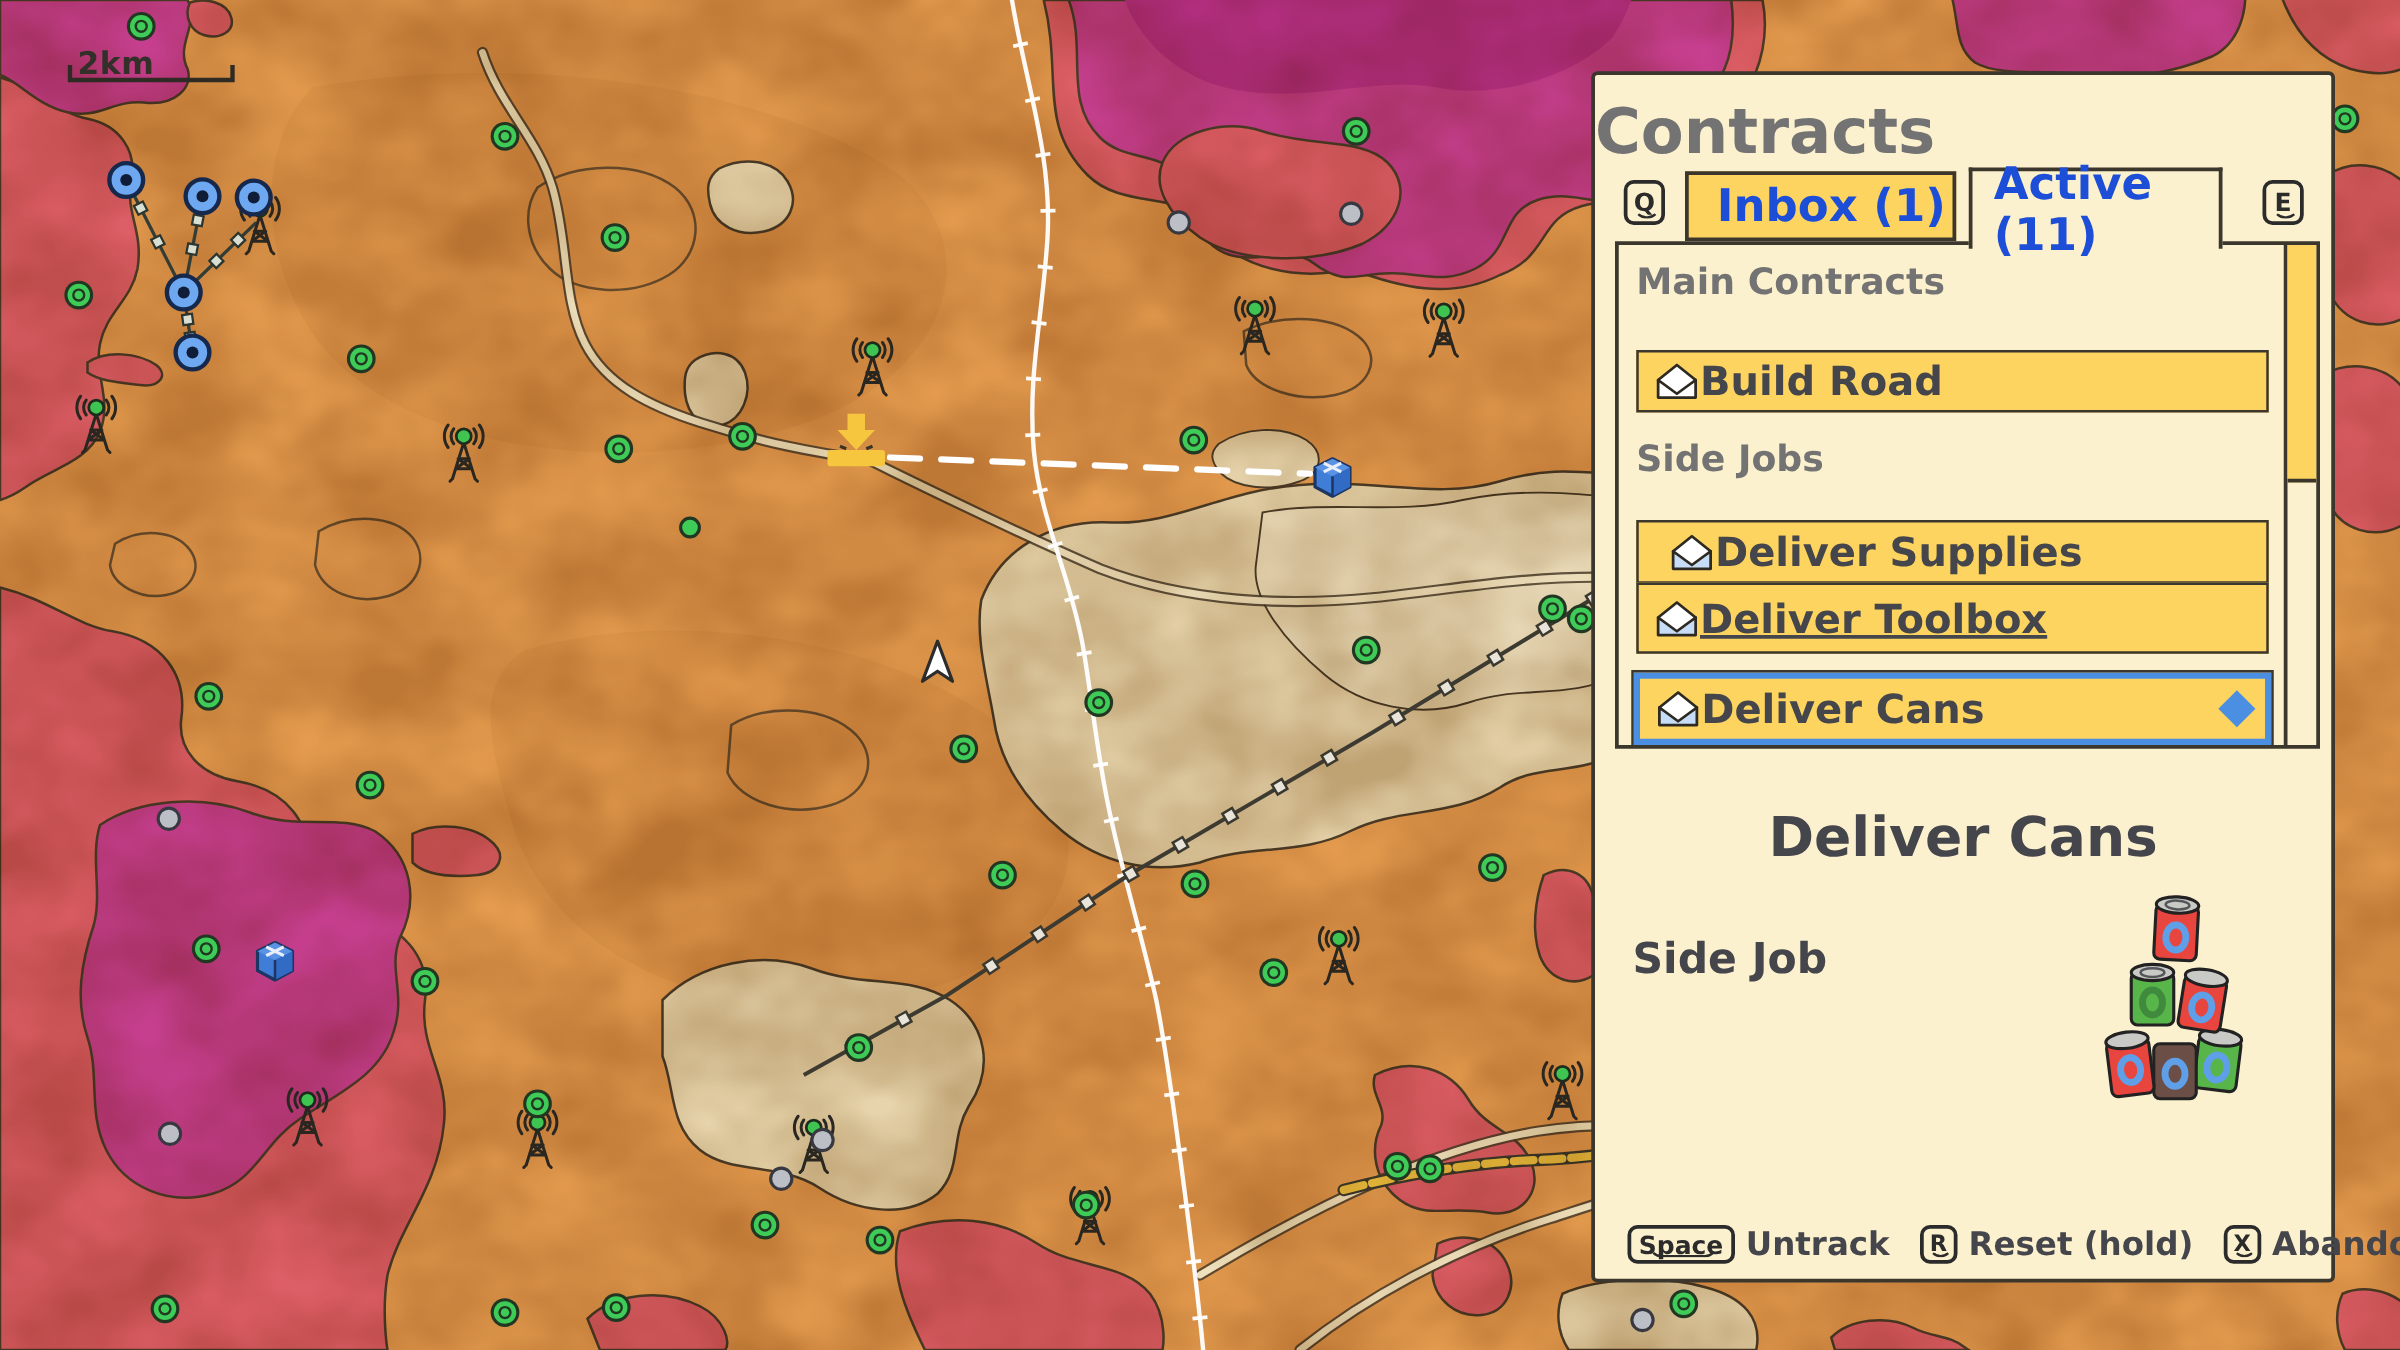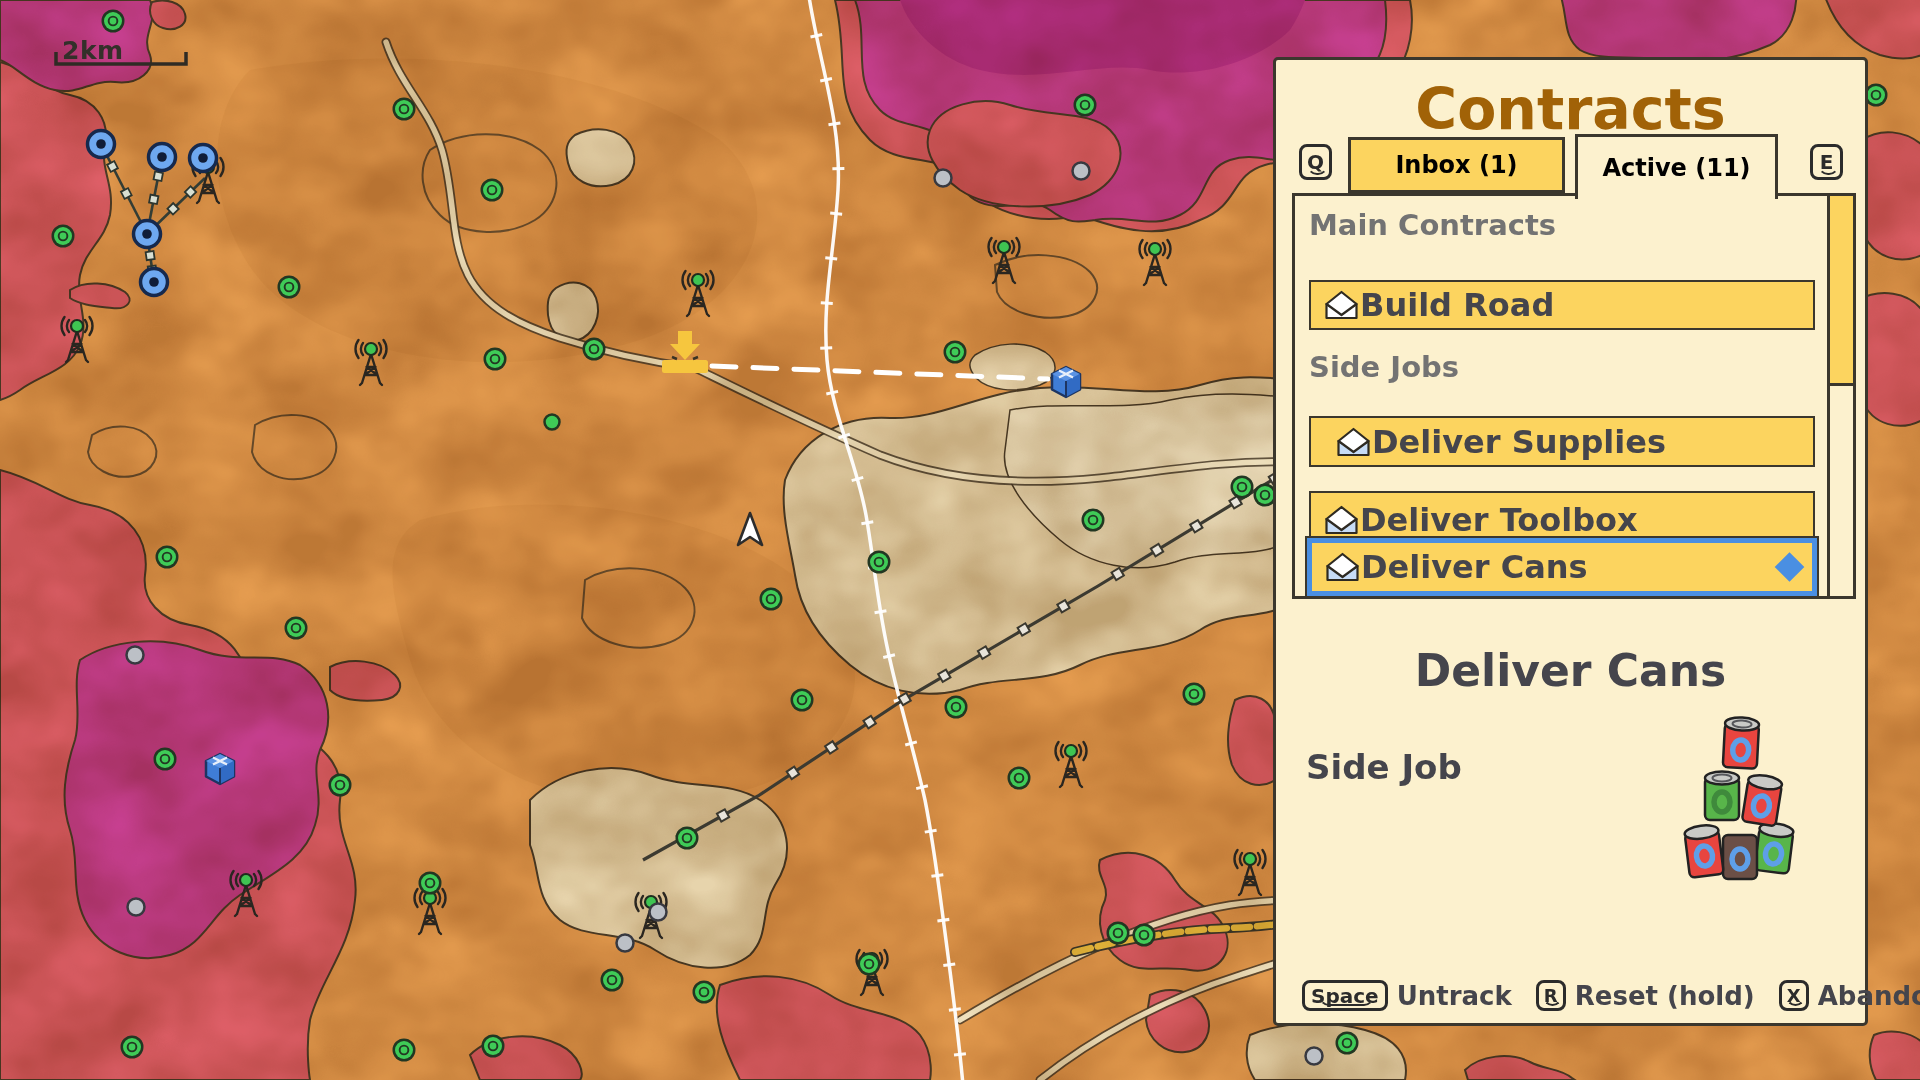--- a/index.html
+++ b/index.html
@@ -8,47 +8,47 @@
   #map-svg{position:absolute;left:0;top:0;width:1920px;height:1080px;display:block;}
   .noise{mix-blend-mode:multiply;}
 
   
   .scale-label{position:absolute;left:62px;top:36px;font-size:25px;color:#33302a;letter-spacing:.5px;text-align:right;}
   .scale-bar{position:absolute;left:53px;top:48px;}
 
   
   .panel{position:absolute;left:1273px;top:57px;width:595px;height:969px;box-sizing:border-box;
     background:#fcf1ce;border:3px solid #3b372d;border-radius:5px;}
-  .panel-title{position:absolute;top:16px;left:0;width:100%;text-align:center;font-size:57px;color:#a16207;}
+  .panel-title{position:absolute;top:16px;left:0;width:100%;text-align:left;font-size:50px;color:#737373;}
 
   .key-badge{position:relative;display:inline-flex;align-items:center;justify-content:center;
     box-sizing:border-box;border:3px solid #2b2b2b;border-radius:8px;background:transparent;
     color:#2b2b2b;font-weight:700;}
   .key-badge::after{content:'';position:absolute;bottom:2px;left:18%;width:64%;height:8px;
     border:2.5px solid transparent;border-bottom-color:#2b2b2b;border-radius:0 0 10px 10px;}
   .kb-nav{width:33px;height:36px;font-size:20px;}
   .kb-small{min-width:30px;height:31px;font-size:18px;padding:0 4px;}
   .kb-space{min-width:58px;height:31px;font-size:20px;padding:0 6px;}
 
   .tabs{position:absolute;left:0;top:74px;width:100%;height:62px;}
   .kb-q{position:absolute;left:23px;top:10px;}
   .kb-e{position:absolute;left:534px;top:10px;}
   .tab{position:absolute;box-sizing:border-box;display:flex;align-items:center;justify-content:center;
-    font-size:24px;color:#000000;cursor:default;}
+    font-size:36px;color:#1d4ed8;cursor:default;padding-left:17px;}
   .tab-inbox{left:72px;top:3px;width:217px;height:56px;background:#fcd45f;border:3px solid #3b372d;}
   .tab-active{left:299px;top:0;width:203px;height:65px;background:#fcf1ce;border:3px solid #3b372d;border-bottom:none;z-index:3;}
 
   .list-box{position:absolute;left:16px;top:133px;width:564px;height:406px;box-sizing:border-box;
     background:#fcf1ce;border:3px solid #3b372d;z-index:2;}
   .sec-heading{position:absolute;left:14px;font-size:29px;color:#737373;}
   .sh-main{top:12px;} .sh-side{top:154px;}
   .contract-row{position:absolute;left:14px;width:506px;height:50px;box-sizing:border-box;
     background:#fcd45f;border:2.5px solid #3b372d;display:flex;align-items:center;
     padding-left:12px;font-size:32px;color:#45454c;margin-top:10px;}
-  .row-build{top:74px;} .row-sup{top:210px;height:51px;padding-left:24px;} .row-tb{top:285px;height:57px;}
+  .row-build{top:74px;} .row-sup{top:210px;height:51px;padding-left:24px;} .row-tb{top:260px;height:57px;text-decoration:underline;}
   .row-cans{top:332px;left:12px;width:510px;height:58px;border:5px solid #4a8fe2;outline:2.5px solid #3b372d;}
   .env{width:37px;height:32px;flex:0 0 auto;}
   .diamond{position:absolute;right:12px;top:50%;width:21px;height:21px;background:#4a8fe2;
     transform:translateY(-50%) rotate(45deg);}
   .scrollbar{position:absolute;right:0;top:0;width:26px;height:100%;box-sizing:border-box;border-left:3px solid #3b372d;}
   .scroll-thumb{width:100%;height:190px;box-sizing:border-box;background:#fcd45f;border-bottom:3px solid #3b372d;}
 
   .detail-title{position:absolute;top:585px;left:0;width:100%;text-align:center;font-size:44px;color:#45454c;}
   .detail-sub{position:absolute;left:30px;top:655px;font-size:34px;color:#45454c;margin-top:32px;}
   .detail-fields{position:absolute;left:32px;top:710px;font-size:26px;line-height:34px;color:#45454c;}

